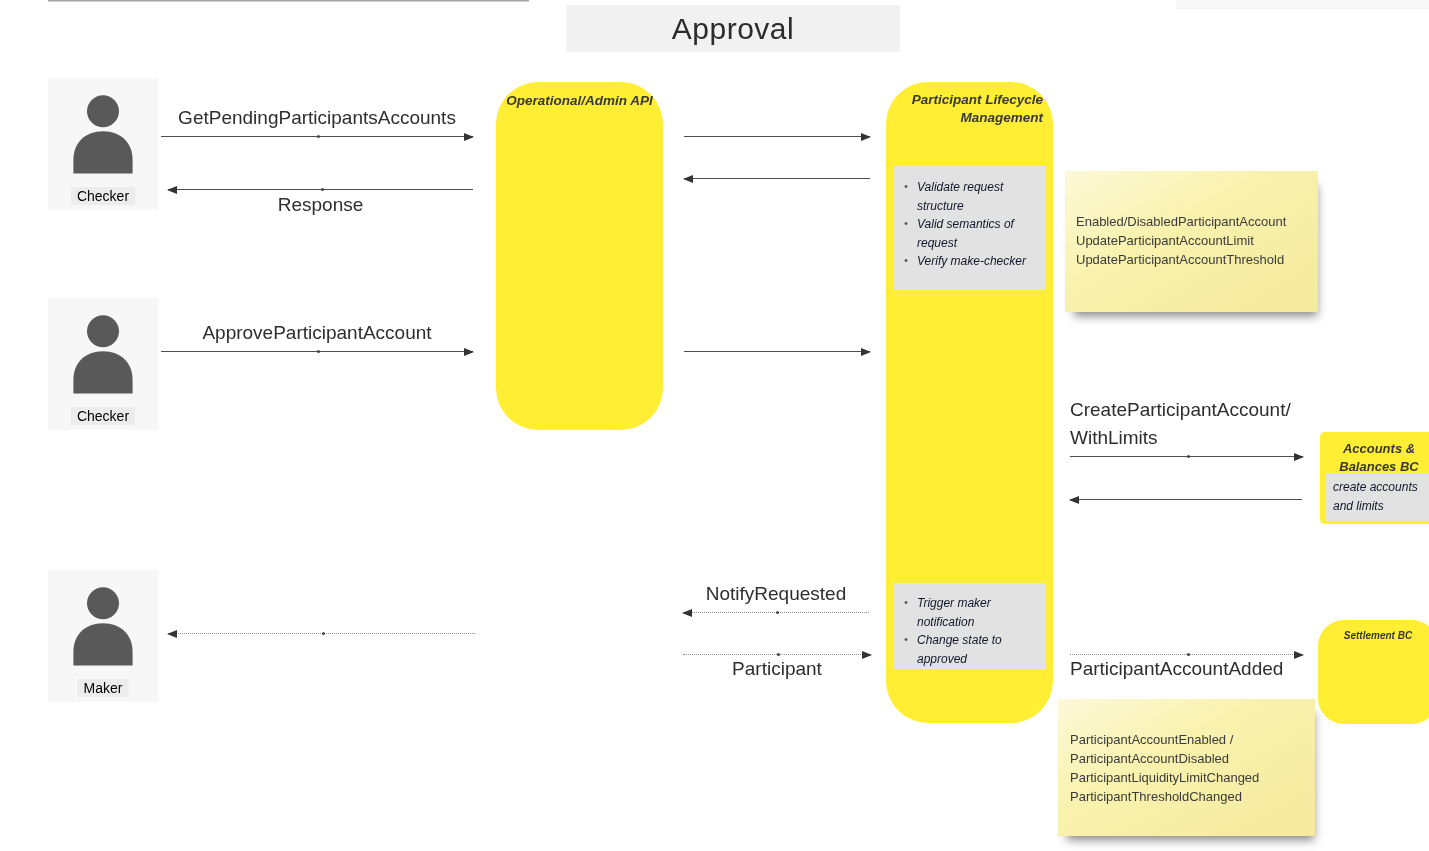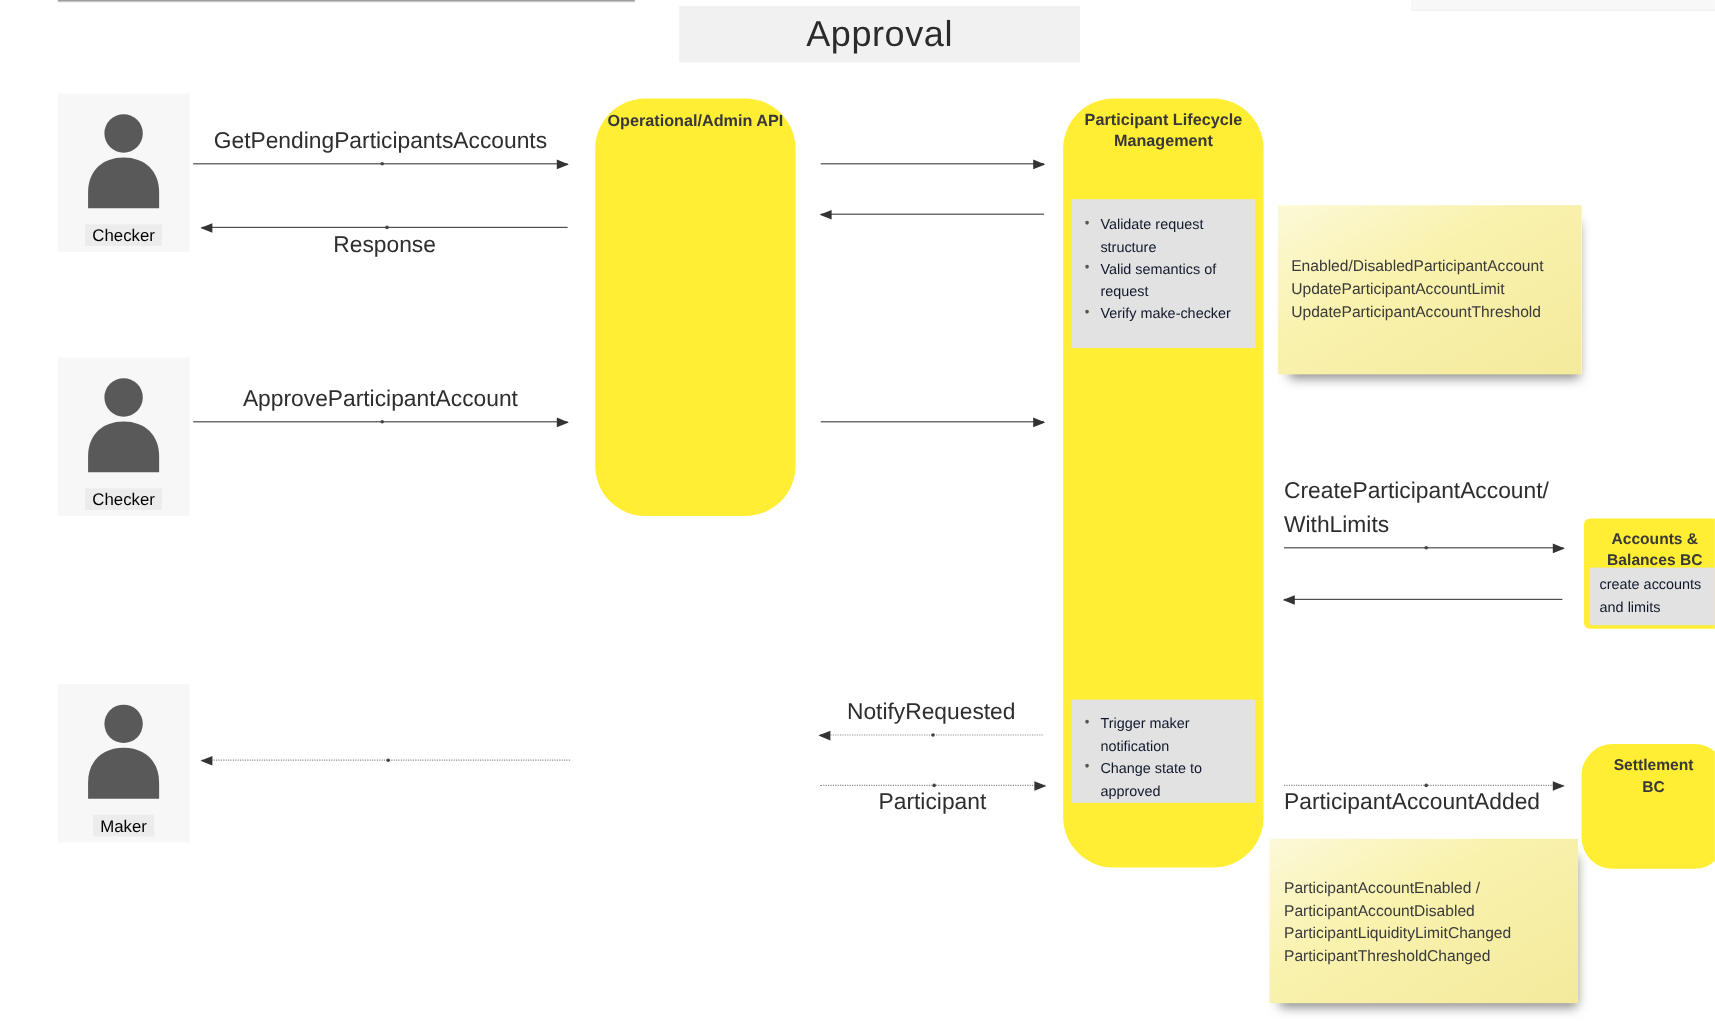--- a/index.html
+++ b/index.html
@@ -15,21 +15,21 @@
   
   .title-box{position:absolute;left:518px;top:5px;width:334px;height:47px;
     background:#f1f1f1;display:flex;align-items:center;justify-content:center;
     font-size:30px;color:#2b2b2b;letter-spacing:.5px;}
   
   .actor{position:absolute;left:0;width:110px;height:132px;background:#f7f7f7;}
   .actor svg{position:absolute;left:50%;transform:translateX(-50%);top:11px;}
   .actor-label{position:absolute;left:50%;transform:translateX(-50%);bottom:5px;
     background:#ececec;font-size:14px;color:#000000;padding:1px 6px;white-space:nowrap;}
   
-  .ybox{position:absolute;background:#ffee33;}
+  .ybox{position:absolute;background:#ffee33;font-style:italic;}
   .ybox .ytitle{font-weight:bold;font-size:13.5px;color:#383838;text-align:center;line-height:1.35;}
   .gpanel{position:absolute;background:#e2e2e2;color:#0f172a;font-size:12px;line-height:1.55;}
   .gpanel ul{list-style:none;margin:0;padding:0;}
   .gpanel li{position:relative;padding-left:16px;}
   .gpanel li::before{content:"\2022";position:absolute;left:3px;top:0;font-size:11px;color:#555;}
   
   .note{position:absolute;
     background:linear-gradient(150deg,#fcf9d8 0%,#f9f2ae 40%,#f4ea9c 100%);
     box-shadow:4px 9px 9px -5px rgba(70,70,70,0.65);
     font-size:13px;line-height:19px;color:#3a3a3a;box-sizing:border-box;}
@@ -78,21 +78,21 @@
       <path d="M50 51 C 28 51 13 65 13 87 L13 104 L87 104 L87 87 C87 65 72 51 50 51 Z" fill="#595959"></path>
     </svg>
     <span class="actor-label">Maker</span>
   </div>
 
   <div class="ybox" style="left:448px;top:82px;width:167px;height:348px;border-radius:42px;">
     <div class="ytitle" style="padding:10px 8px 0 8px;">Operational/Admin API</div>
   </div>
 
   <div class="ybox" style="left:838px;top:82px;width:167px;height:641px;border-radius:42px;">
-    <div class="ytitle" style="padding:9px 10px 0 10px;">Participant Lifecycle Management</div>
+    <div class="ytitle" style="padding:9px 10px 0 10px;text-align:right;">Participant Lifecycle Management</div>
     <div class="gpanel" style="left:7px;top:84px;width:153px;height:124px;box-sizing:border-box;padding:12px 16px 10px 8px;">
       <ul>
         <li>Validate request structure</li>
         <li>Valid semantics of request</li>
         <li>Verify make-checker</li>
       </ul>
     </div>
     <div class="gpanel" style="left:7px;top:501px;width:153px;height:86px;box-sizing:border-box;padding:11px 16px 8px 8px;">
       <ul>
         <li>Trigger maker notification</li>
@@ -101,21 +101,21 @@
     </div>
   </div>
 
 
   <div class="ybox" style="left:1272px;top:432px;width:118px;height:92px;border-radius:5px;">
     <div class="ytitle" style="width:92px;margin:8px auto 0 auto;font-size:13px;">Accounts &amp; Balances BC</div>
     <div class="gpanel" style="left:5px;top:41px;width:108px;height:48px;box-sizing:border-box;padding:5px 8px;">create accounts and limits</div>
   </div>
 
   <div class="ybox" style="left:1270px;top:620px;width:120px;height:104px;border-radius:26px;">
-    <div class="ytitle" style="width:80px;margin:9px auto 0 auto;font-size:13px;">Settlement BC</div>
+    <div class="ytitle" style="width:80px;margin:9px auto 0 auto;font-size:10px;">Settlement BC</div>
   </div>
 
   <div class="note" style="left:1017px;top:171px;width:253px;height:141px;padding:41px 8px 0 11px;">
     <div>Enabled/DisabledParticipantAccount</div>
     <div>UpdateParticipantAccountLimit</div>
     <div>UpdateParticipantAccountThreshold</div>
   </div>
 
   <div class="note" style="left:1010px;top:699px;width:257px;height:137px;padding:31px 8px 0 12px;">
     <div>ParticipantAccountEnabled /</div>

